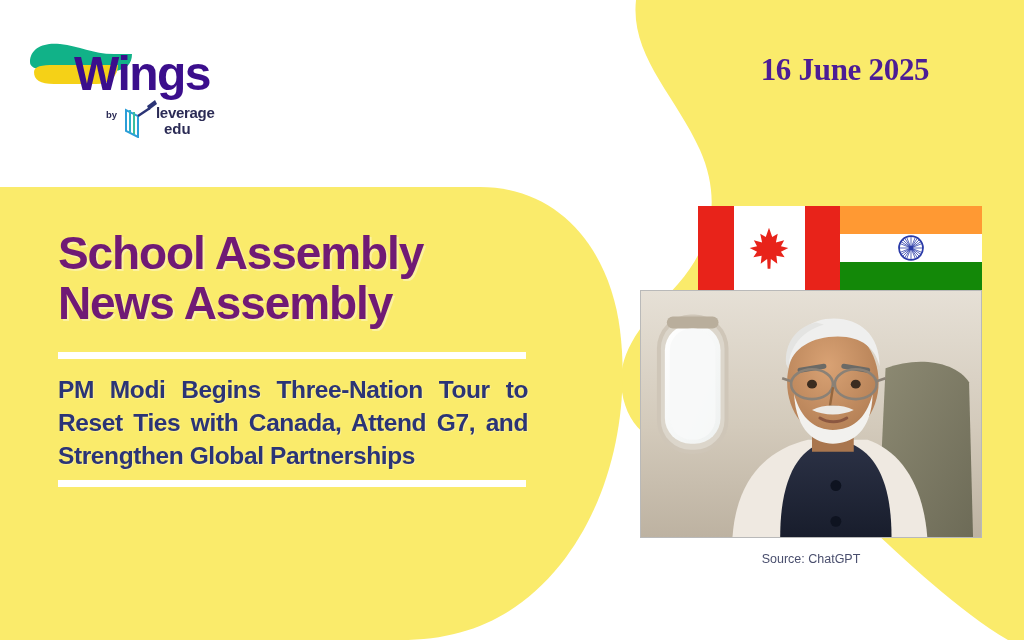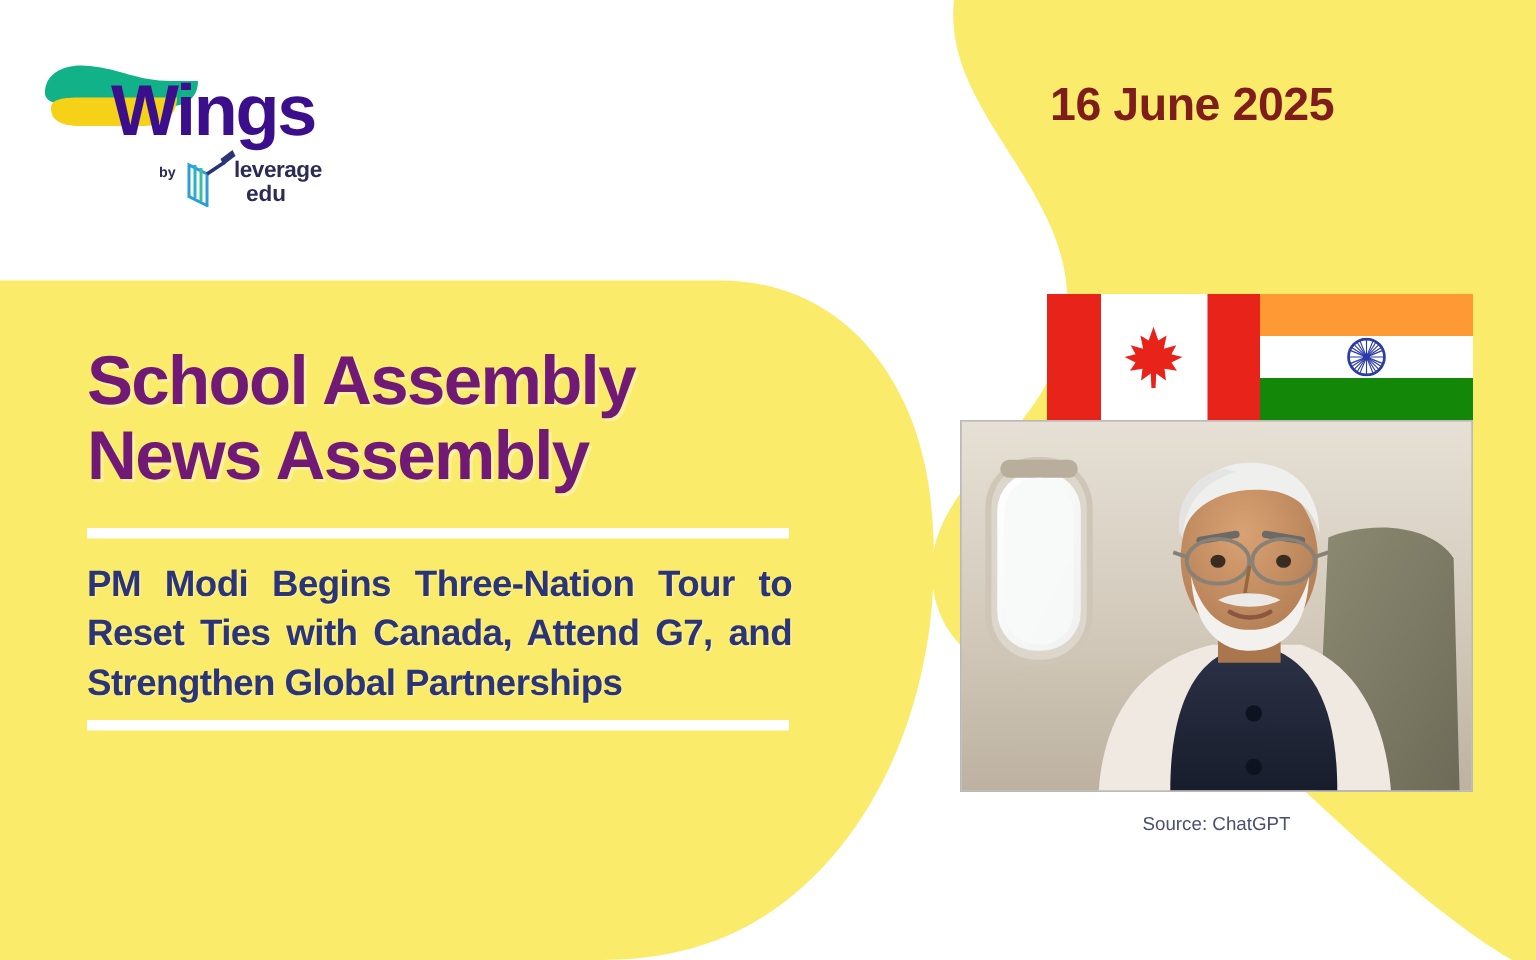--- a/index.html
+++ b/index.html
@@ -30,27 +30,27 @@
     width:220px; height:120px;
     z-index:5;
   }
   .logo-svg { display:block; width:220px; height:120px; }
 
   
   .date-text {
     position:absolute;
     left:700px; top:52px;
     width:290px;
-    text-align:left;
+    text-align:center;
     z-index:6;
     font-size:31px;
     font-weight:bold;
     letter-spacing:-0.3px;
-    color:#7f1d1d;
-    font-family:Liberation Sans, sans-serif;
+    color:#4c1d95;
+    font-family:Liberation Serif, serif;
   }
 
   
   .left-block {
     position:absolute;
     left:58px; top:228px;
     width:470px;
     z-index:6;
   }
   .main-title {
@@ -76,21 +76,21 @@
     text-align:justify;
     text-align-last:left;
     letter-spacing:-0.4px;
     text-shadow:1px 1px 0 rgba(255,255,255,0.3);
     margin-top:14px;
   }
 
   
   .media-col {
     position:absolute;
-    left:640px; top:196px;
+    left:640px; top:206px;
     width:301px;
     z-index:6;
   }
   .flags-row {
     display:flex;
     width:342px;
     height:84px;
     margin-left:58px;
     width:284px;
   }

